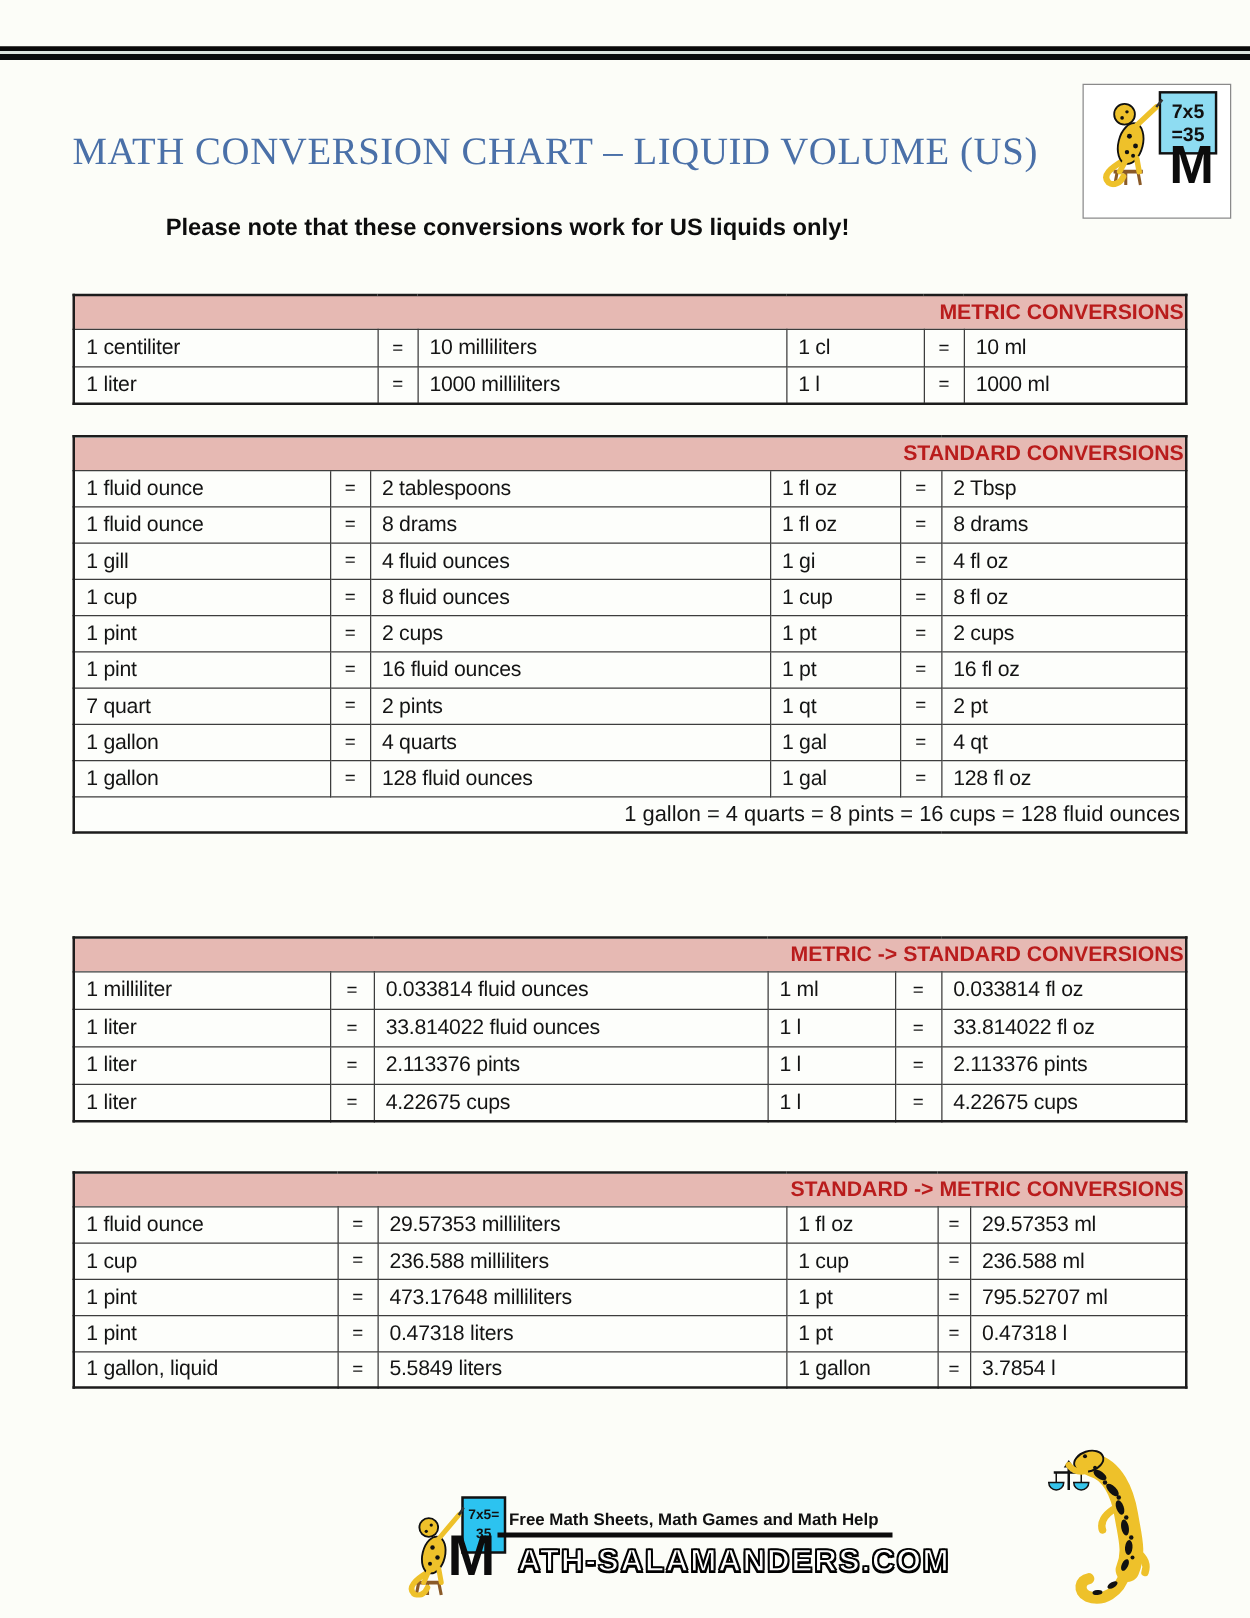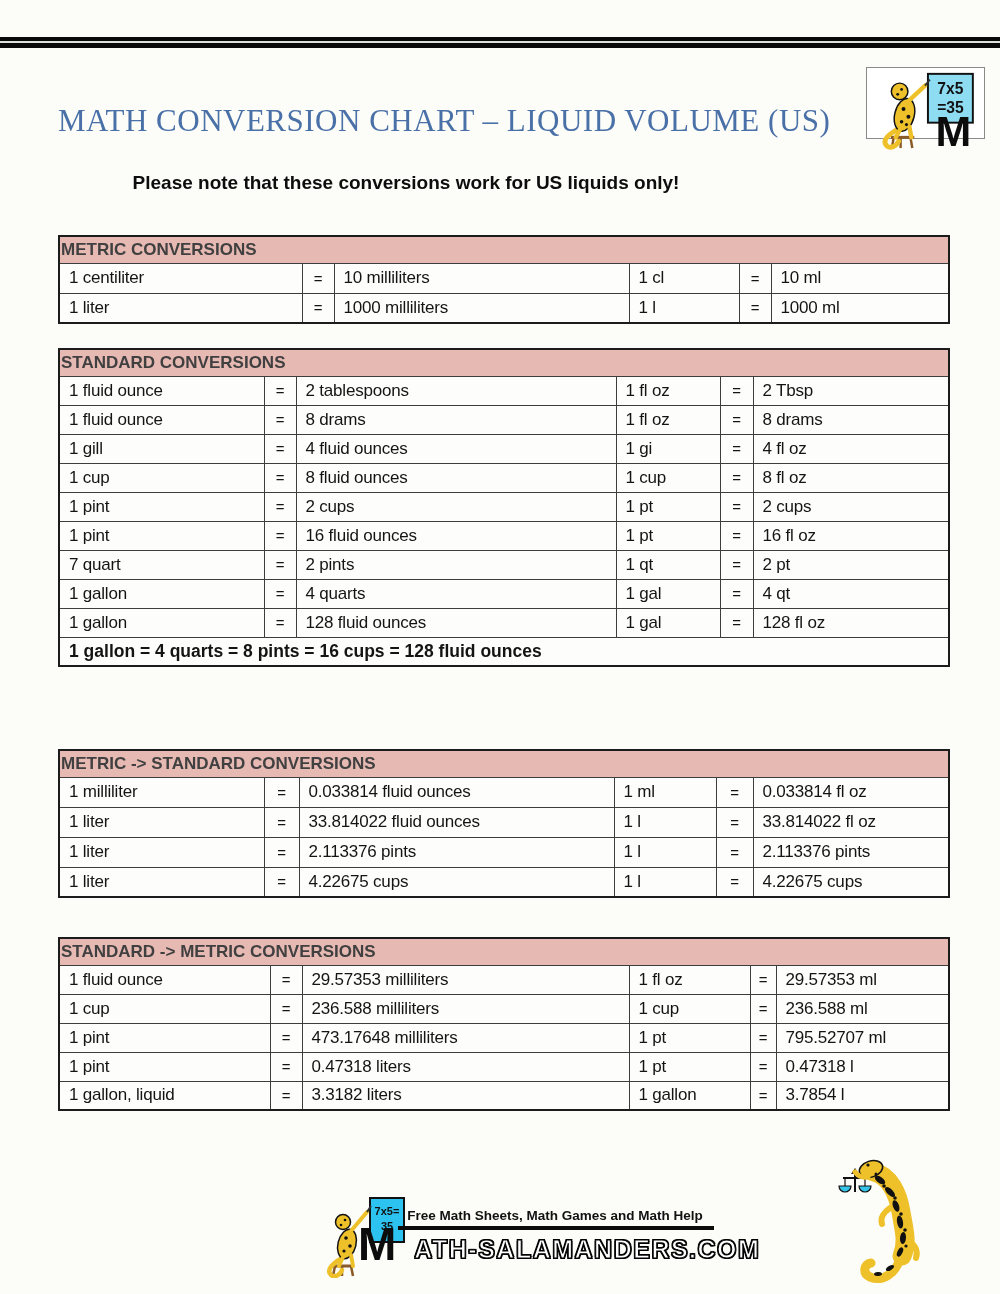--- a/index.html
+++ b/index.html
@@ -13,43 +13,43 @@
     position:absolute;left:0;top:37px;width:1000px;height:11px;
     background:linear-gradient(#0a0a0a 0 38%, #dde3dc 38% 56%, #0a0a0a 56% 100%);
   }
   .page-title{
     position:absolute;left:58px;top:103px;
     font-family:"Liberation Serif","DejaVu Serif",serif;
     font-size:31px;line-height:36px;color:#4a70a8;
     letter-spacing:.5px;white-space:nowrap;
   }
   .logo-box{
-    position:absolute;left:866px;top:67px;width:119px;height:72px;
+    position:absolute;left:866px;top:67px;width:119px;height:108px;
     background:#ffffff;border:1px solid #8a8a8a;box-sizing:border-box;
   }
   .subtitle{
     position:absolute;left:0;top:172px;width:812px;text-align:center;
     font-size:19px;font-weight:bold;color:#0d0d0d;
   }
   table.conv-table{
     position:absolute;left:58px;width:890px;
     border-collapse:collapse;table-layout:fixed;
     border:2px solid #1c1c1c;
     font-size:17px;letter-spacing:-.2px;
   }
   .conv-table th,.conv-table td{
     border:1px solid #3d3d3d;box-sizing:border-box;overflow:hidden;white-space:nowrap;
   }
   .conv-table th.table-title{
     height:27px;background:#e6b9b3;font-size:17px;font-weight:bold;
-    text-align:left;color:#404040;letter-spacing:0;
+    text-align:right;color:#b91c1c;letter-spacing:0;
   }
   .conv-table td{height:29px;padding:0 4px 0 9px;text-align:left;background:#fdfefb;}
   .conv-table td:nth-child(2),.conv-table td:nth-child(5){text-align:center;padding:0;font-size:15px;}
-  .conv-table tbody.summary td{font-weight:bold;text-align:left;font-size:17.5px;letter-spacing:0;border-radius:13px;}
+  .conv-table tbody.summary td{font-weight:normal;text-align:right;font-size:17.5px;letter-spacing:0;border-radius:13px;}
   .t0{top:235px}.t1{top:348px}.t2{top:749px}.t3{top:937px}
   .t0 td{height:30px}.t2 td{height:30px}
   table.t0 col:nth-child(1){width:243px}table.t0 col:nth-child(2){width:32px}
   table.t0 col:nth-child(3){width:295px}table.t0 col:nth-child(4){width:110px}
   table.t0 col:nth-child(5){width:32px}table.t0 col:nth-child(6){width:178px}
   table.t1 col:nth-child(1){width:205px}table.t1 col:nth-child(2){width:32px}
   table.t1 col:nth-child(3){width:320px}table.t1 col:nth-child(4){width:104px}
   table.t1 col:nth-child(5){width:33px}table.t1 col:nth-child(6){width:196px}
   table.t2 col:nth-child(1){width:205px}table.t2 col:nth-child(2){width:35px}
   table.t2 col:nth-child(3){width:315px}table.t2 col:nth-child(4){width:102px}
@@ -340,21 +340,21 @@
         <td>1 pint</td>
         <td>=</td>
         <td>0.47318 liters</td>
         <td>1 pt</td>
         <td>=</td>
         <td>0.47318 l</td>
       </tr>
       <tr>
         <td>1 gallon, liquid</td>
         <td>=</td>
-        <td>3.3182 liters</td>
+        <td>5.5849 liters</td>
         <td>1 gallon</td>
         <td>=</td>
         <td>3.7854 l</td>
       </tr>
     </tbody>
 </table>
 
 <svg class="footer-logo-svg" viewBox="0 0 92 84">
   <line x1="14" y1="72" x2="36" y2="72" stroke="#8a5a28" stroke-width="3"></line>
   <line x1="17" y1="72" x2="15" y2="82" stroke="#8a5a28" stroke-width="2.5"></line>

